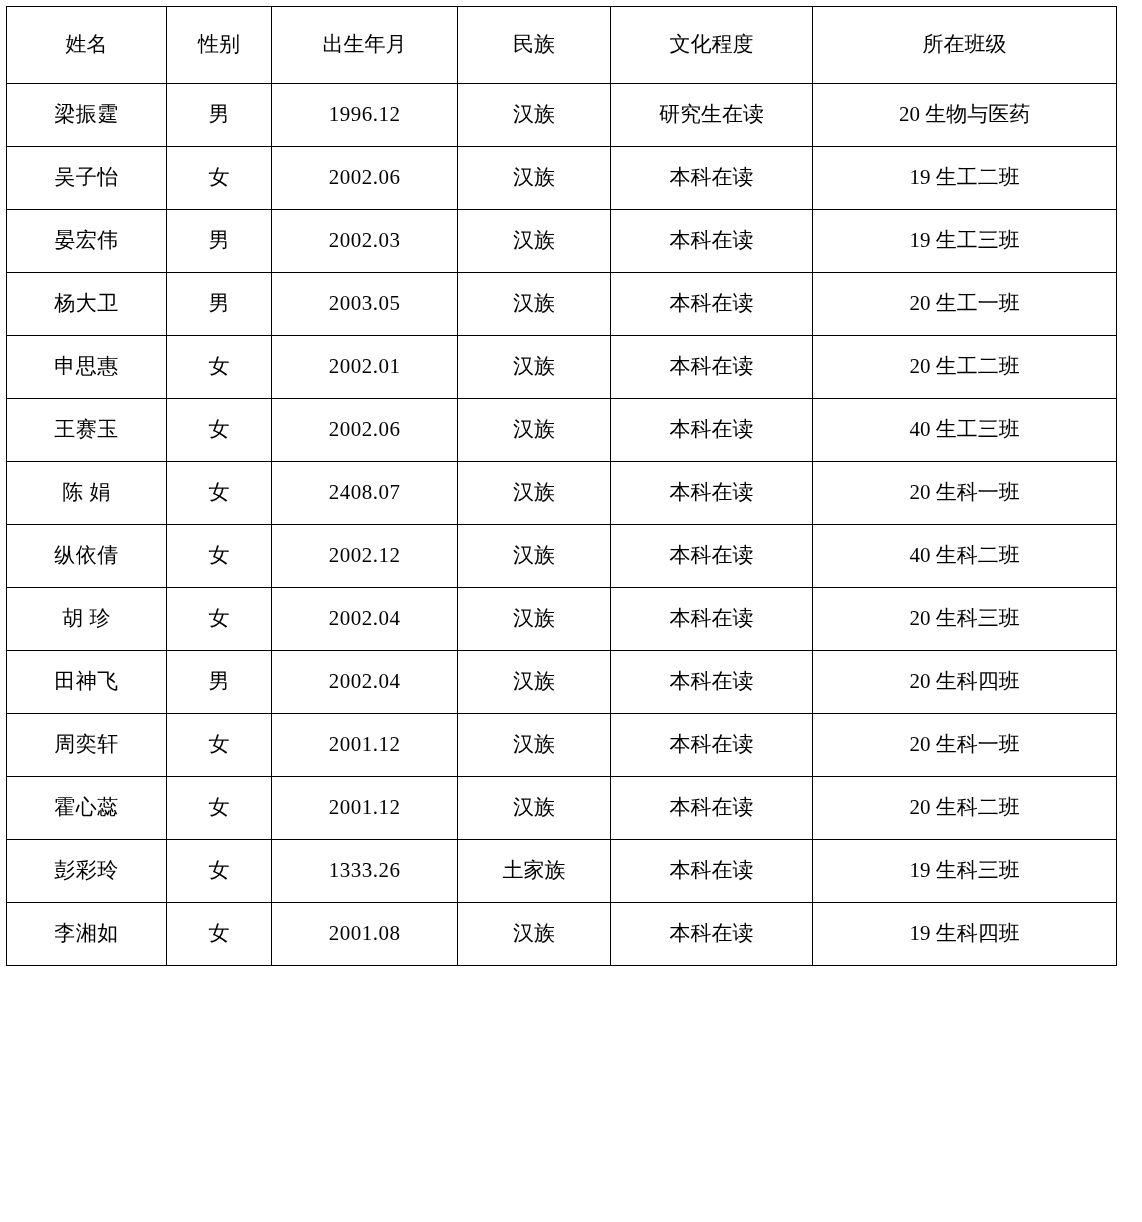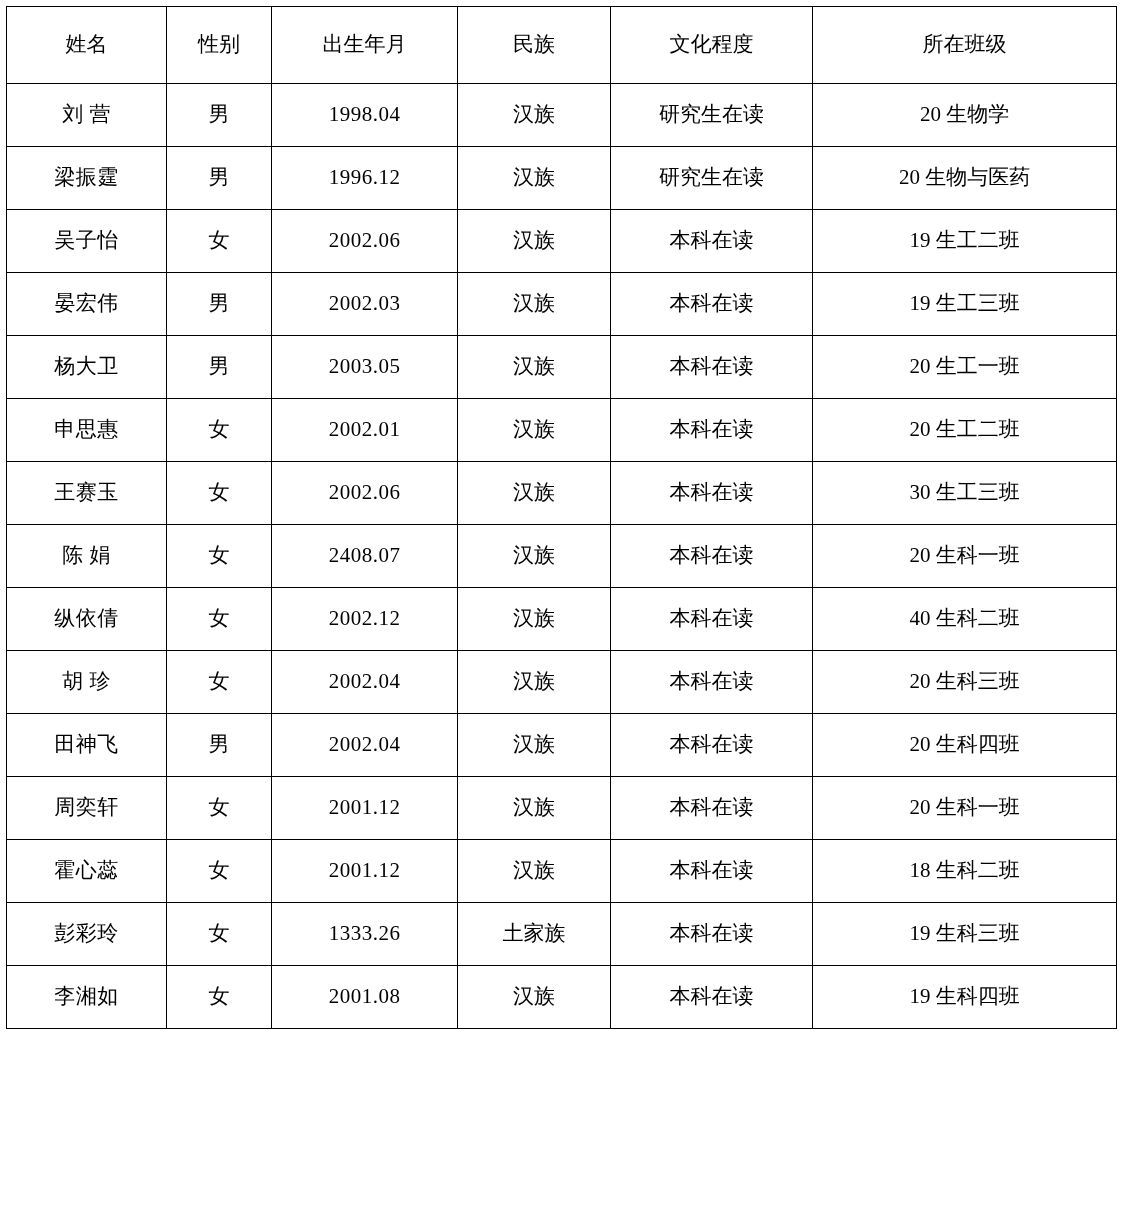--- a/index.html
+++ b/index.html
@@ -72,28 +72,20 @@
     <tbody id="table-body">
         <tr class="header-row">
           <td>姓名</td>
           <td>性别</td>
           <td>出生年月</td>
           <td>民族</td>
           <td>文化程度</td>
           <td>所在班级</td>
         </tr>
         <tr class="data-row">
-          <td class="name-cell">刘 营</td>
-          <td>男</td>
-          <td class="num">1998.04</td>
-          <td>汉族</td>
-          <td>研究生在读</td>
-          <td>20 生物学</td>
-        </tr>
-        <tr class="data-row">
           <td class="name-cell">梁振霆</td>
           <td>男</td>
           <td class="num">1996.12</td>
           <td>汉族</td>
           <td>研究生在读</td>
           <td>20 生物与医药</td>
         </tr>
         <tr class="data-row">
           <td class="name-cell">吴子怡</td>
           <td>女</td>
@@ -125,21 +117,21 @@
           <td>汉族</td>
           <td>本科在读</td>
           <td>20 生工二班</td>
         </tr>
         <tr class="data-row">
           <td class="name-cell">王赛玉</td>
           <td>女</td>
           <td class="num">2002.06</td>
           <td>汉族</td>
           <td>本科在读</td>
-          <td>30 生工三班</td>
+          <td>40 生工三班</td>
         </tr>
         <tr class="data-row">
           <td class="name-cell">陈 娟</td>
           <td>女</td>
           <td class="num">2408.07</td>
           <td>汉族</td>
           <td>本科在读</td>
           <td>20 生科一班</td>
         </tr>
         <tr class="data-row">
@@ -173,21 +165,21 @@
           <td>汉族</td>
           <td>本科在读</td>
           <td>20 生科一班</td>
         </tr>
         <tr class="data-row">
           <td class="name-cell">霍心蕊</td>
           <td>女</td>
           <td class="num">2001.12</td>
           <td>汉族</td>
           <td>本科在读</td>
-          <td>18 生科二班</td>
+          <td>20 生科二班</td>
         </tr>
         <tr class="data-row">
           <td class="name-cell">彭彩玲</td>
           <td>女</td>
           <td class="num">1333.26</td>
           <td>土家族</td>
           <td>本科在读</td>
           <td>19 生科三班</td>
         </tr>
         <tr class="data-row">

